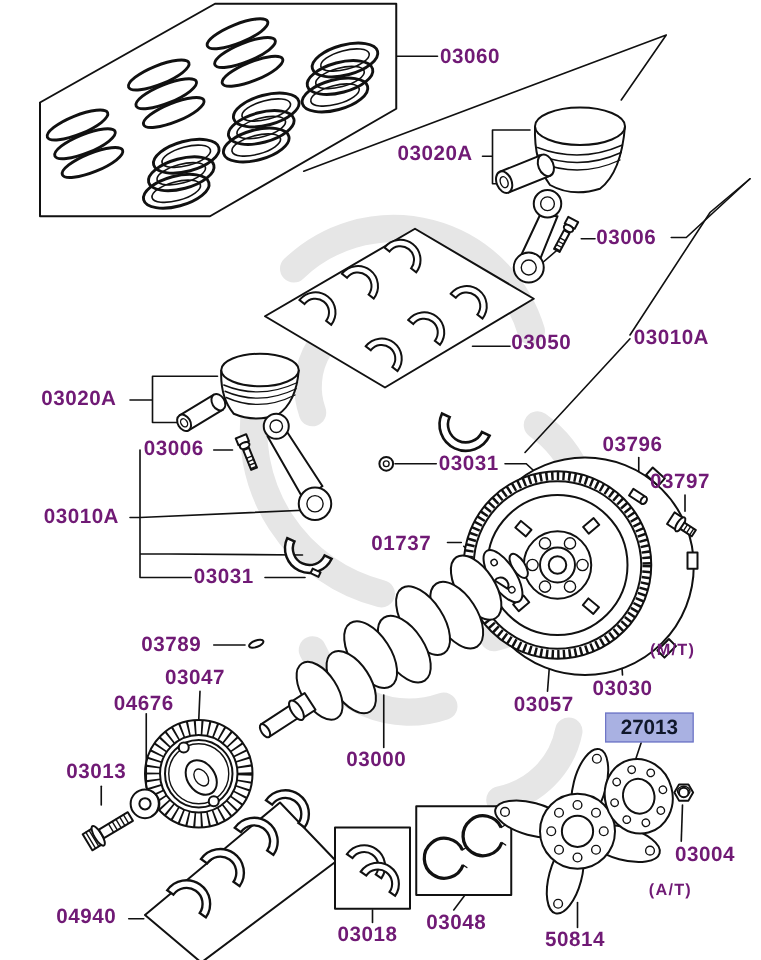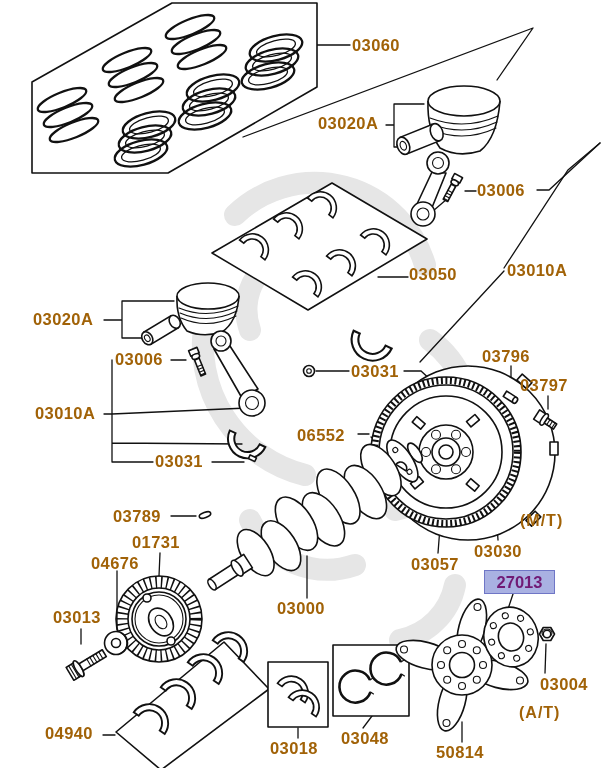--- a/index.html
+++ b/index.html
@@ -1,26 +1,26 @@
 <!DOCTYPE html>
 <html><head>
 <meta charset="utf-8">
 <style>
   html,body{margin:0;padding:0;background:#fff}
   .stage{position:relative;width:609px;height:768px;background:#fff;overflow:hidden;
          font-family:"Liberation Sans",sans-serif}
   .stage svg{position:absolute;left:0;top:0}
-  .lbl{position:absolute;font-size:16.5px;font-weight:700;color:#a16207;
+  .lbl{position:absolute;font-size:16.5px;font-weight:700;color:#701a75;
        letter-spacing:.4px;line-height:1;white-space:nowrap}
-  .lbl.note{font-size:16px;letter-spacing:1px}
+  .lbl.note{font-size:13px;letter-spacing:1px}
   .lbl.fig{font-size:12px;font-weight:700;letter-spacing:2.6px}
   .hl{position:absolute;left:484px;top:570px;width:69px;height:22px;
       background:#a9b1e2;border:1.5px solid #6f76c6;
       display:flex;align-items:center;justify-content:center;
-      font-size:16.5px;font-weight:700;color:#701a75}
+      font-size:16.5px;font-weight:700;color:#0f172a}
   
   .p{fill:#fff;stroke:#111;stroke-width:1.6;stroke-linejoin:round}
   .ln{fill:none;stroke:#111;stroke-width:1.6;stroke-linejoin:round;stroke-linecap:round}
   .thin{stroke-width:1.1}
   .ld{fill:none;stroke:#111;stroke-width:1.3;stroke-linecap:round}
   .ring{fill:none;stroke:#111;stroke-width:2.3}
   .ring2{fill:none;stroke:#111;stroke-width:1.3}
   .wm{fill:none;stroke:#e6e6e6;stroke-width:22;stroke-linecap:round}
 </style>
 </head>
@@ -330,23 +330,23 @@
   <div class="lbl" style="left:477px;top:182px">03006</div>
   <div class="lbl" style="left:409px;top:266px">03050</div>
   <div class="lbl" style="left:507px;top:262px">03010A</div>
   <div class="lbl" style="left:351px;top:363px">03031</div>
   <div class="lbl" style="left:482px;top:348px">03796</div>
   <div class="lbl" style="left:520px;top:377px">03797</div>
   <div class="lbl" style="left:33px;top:311px">03020A</div>
   <div class="lbl" style="left:115px;top:351px">03006</div>
   <div class="lbl" style="left:35px;top:405px">03010A</div>
   <div class="lbl" style="left:155px;top:453px">03031</div>
-  <div class="lbl" style="left:297px;top:427px">06552</div>
+  <div class="lbl" style="left:297px;top:427px">01737</div>
   <div class="lbl" style="left:113px;top:508px">03789</div>
-  <div class="lbl" style="left:132px;top:534px">01731</div>
+  <div class="lbl" style="left:132px;top:534px">03047</div>
   <div class="lbl" style="left:91px;top:555px">04676</div>
   <div class="lbl" style="left:53px;top:609px">03013</div>
   <div class="lbl" style="left:277px;top:600px">03000</div>
   <div class="lbl note" style="left:520px;top:513px">(M/T)</div>
   <div class="lbl" style="left:474px;top:543px">03030</div>
   <div class="lbl" style="left:411px;top:556px">03057</div>
   <div class="hl">27013</div>
   <div class="lbl" style="left:540px;top:676px">03004</div>
   <div class="lbl note" style="left:519px;top:705px">(A/T)</div>
   <div class="lbl" style="left:45px;top:725px">04940</div>

